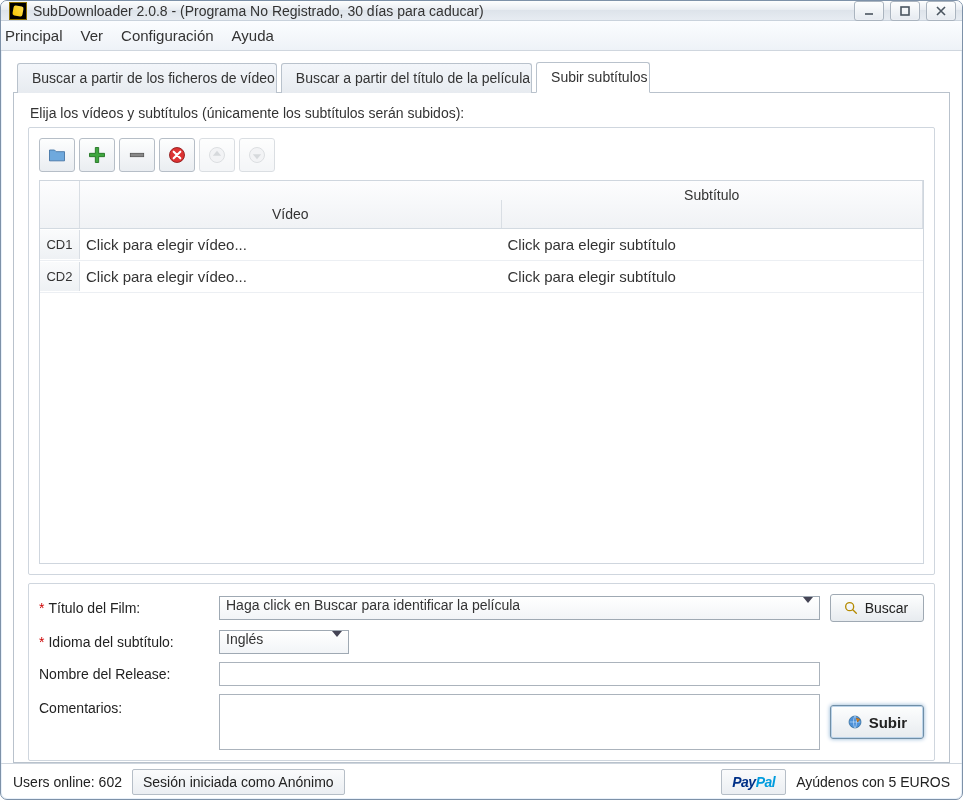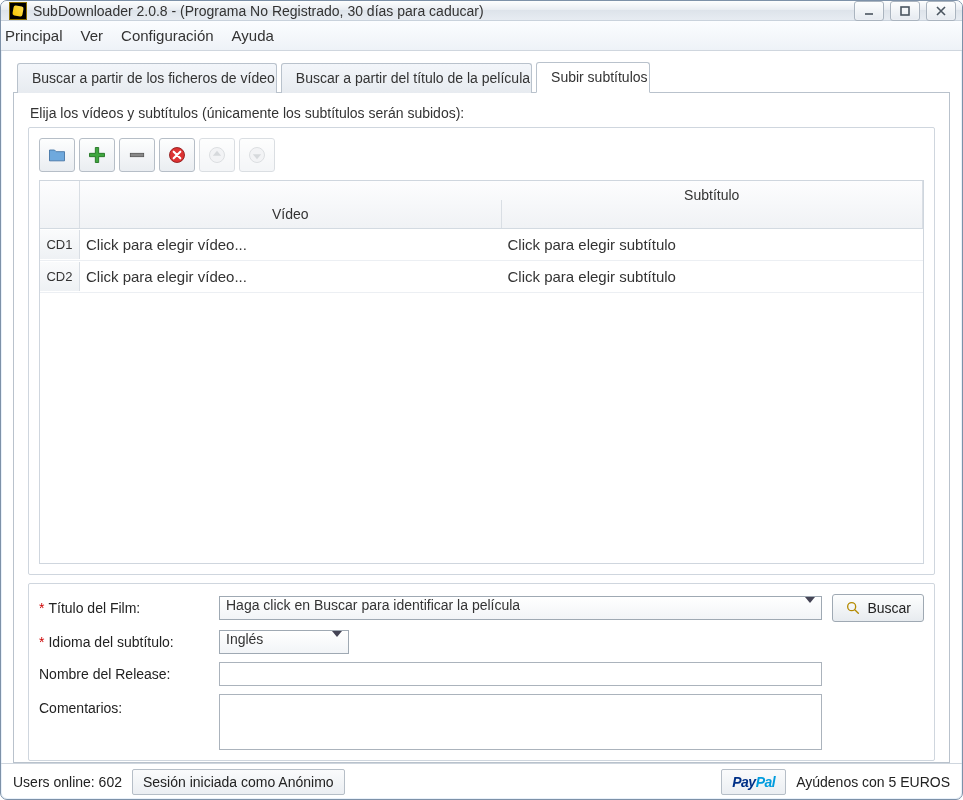--- a/index.html
+++ b/index.html
@@ -391,20 +391,30 @@
             </div>
           </div>
           <div></div>
 
           <div>Nombre del Release:</div>
           <div class="textin"></div>
           <div></div>
 
           <div style="align-self:start; padding-top:6px;">Comentarios:</div>
           <div class="textarea"></div>
+          <div style="align-self:center;">
+            <div class="btn primary">
+              <svg viewBox="0 0 24 24">
+                  <circle cx="12" cy="12" r="9" fill="#4d90d6" stroke="#25608f"></circle>
+                  <path d="M4 12h16M12 3c3 3 3 15 0 18M12 3c-3 3-3 15 0 18" fill="none" stroke="#bfe0ff"></path>
+                  <path d="M14 6l5 2-3 4z" fill="#e38b1f" stroke="#a85e0c"></path>
+                </svg>
+              <span>Subir</span>
+            </div>
+          </div>
 
         </div>
       </div>
 
     </div>
   </div>
 
   <div class="statusbar">
     <span>
       <span>Users online:</span>

